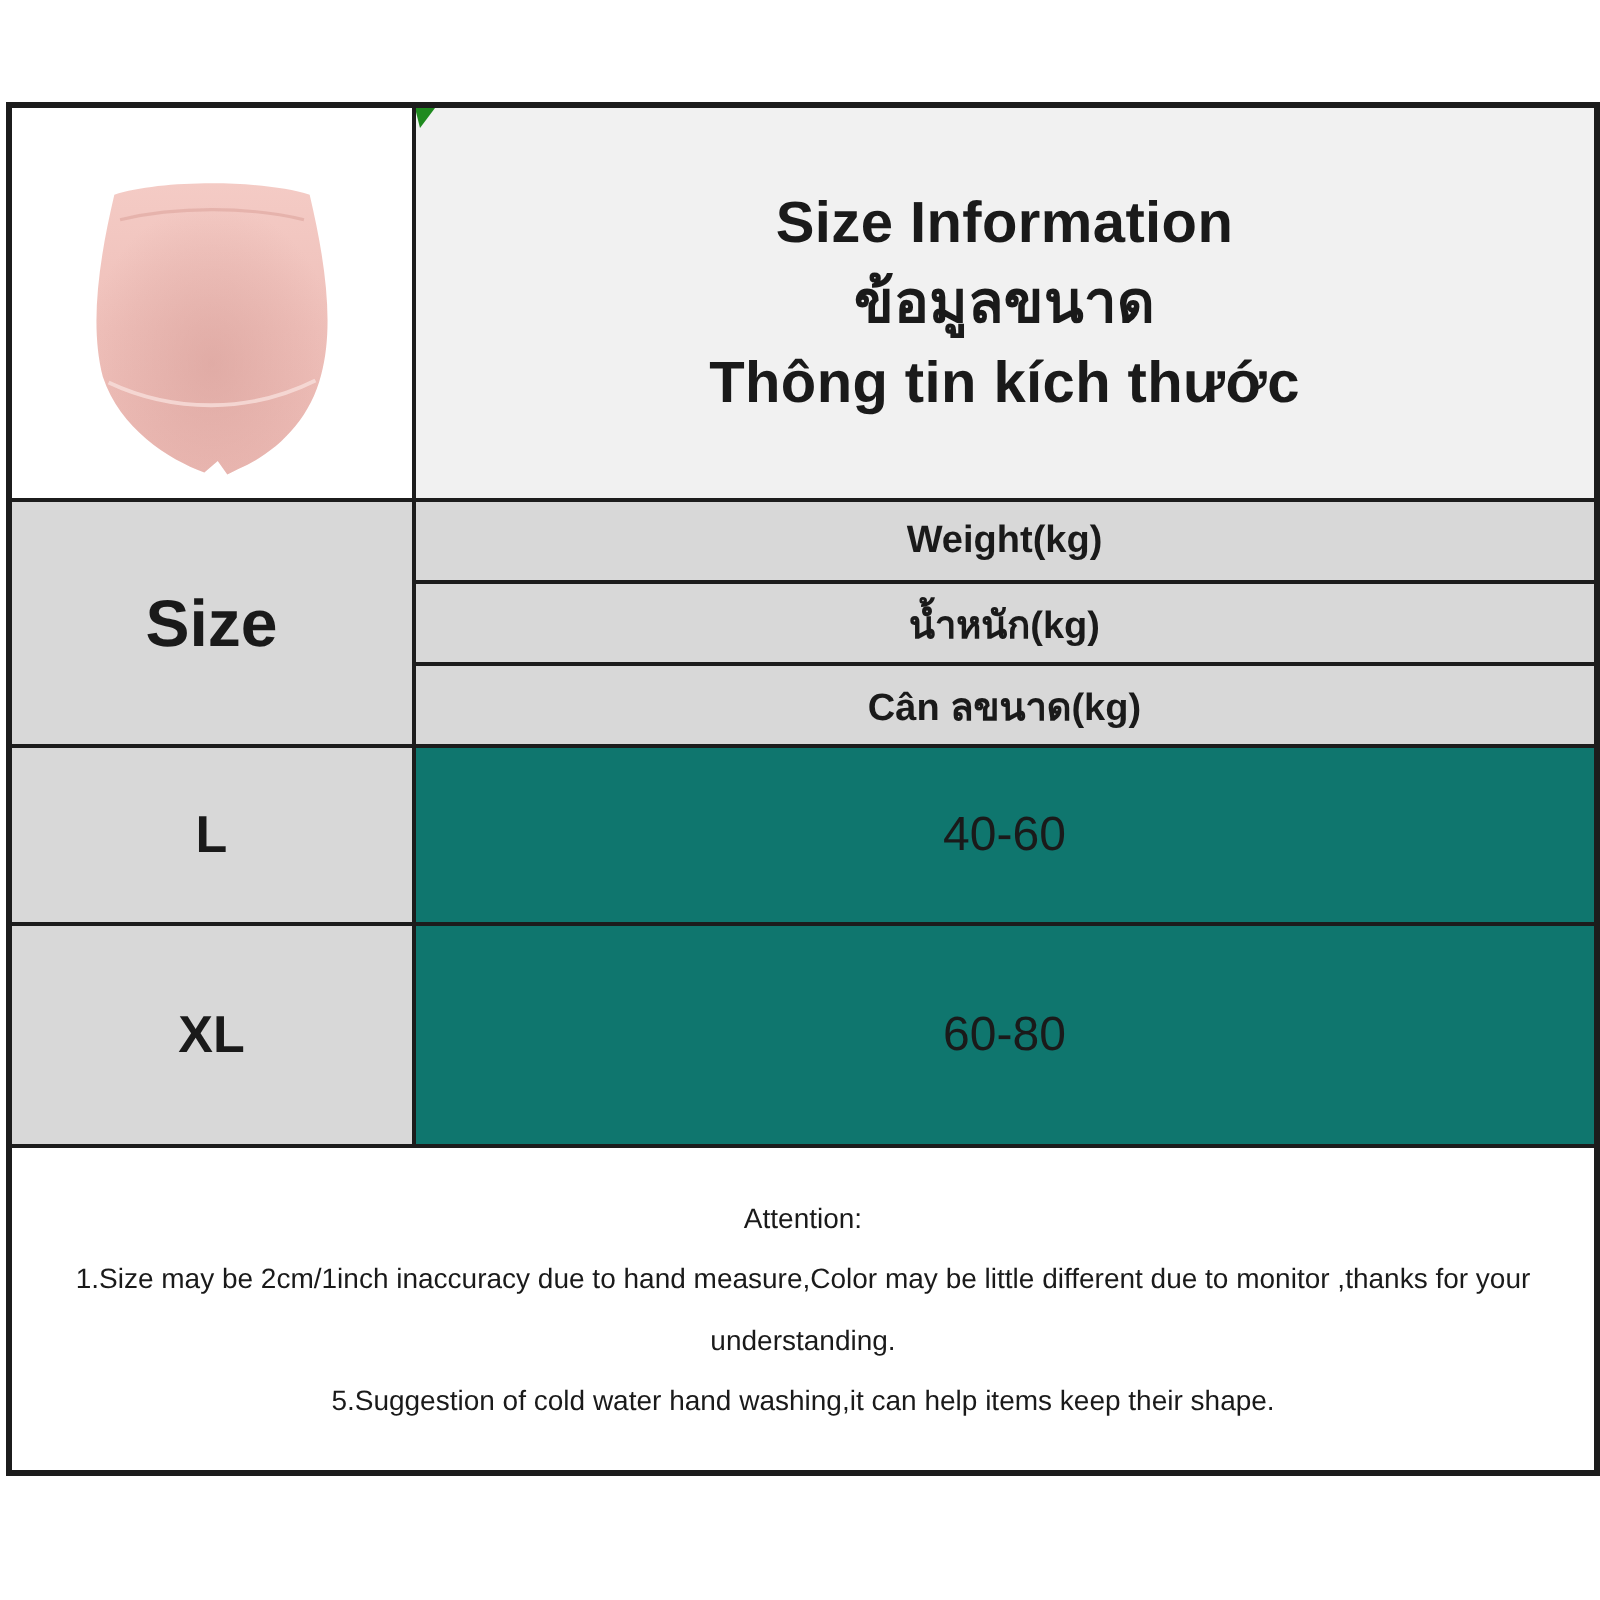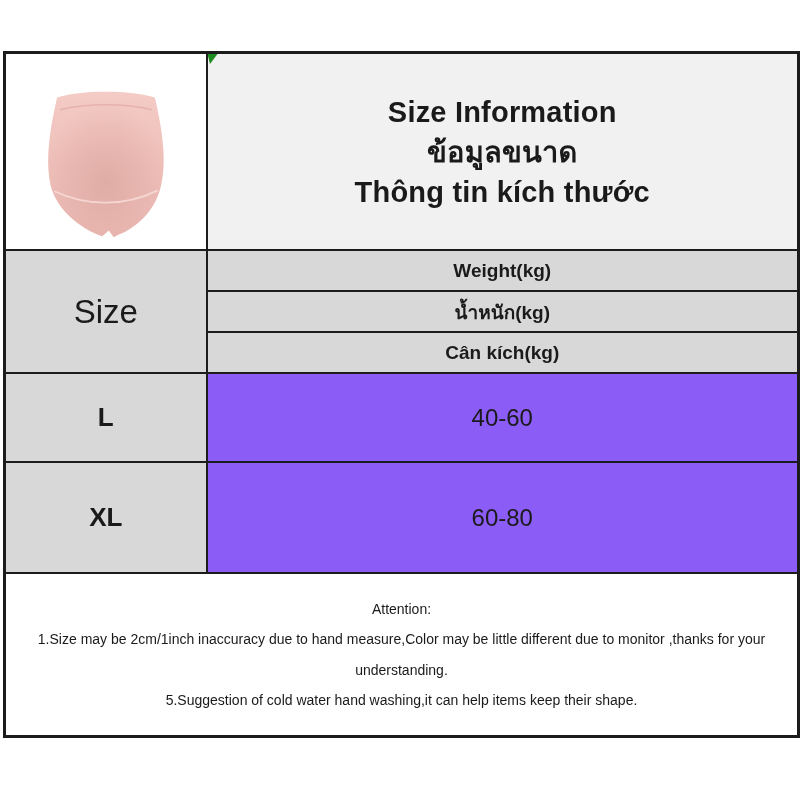--- a/index.html
+++ b/index.html
@@ -47,36 +47,36 @@
   }
   .corner-flag {
     position: absolute;
     top: 0; left: 0;
     width: 10px; height: 10px;
     background: #1f8a1f;
     clip-path: polygon(0 0, 100% 0, 25% 100%);
   }
   td.size-corner-cell {
     background: #d8d8d8;
-    font-weight: normal;
+    font-weight: bold;
     font-size: 33px;
   }
   td.weight-header-cell {
     background: #d8d8d8;
     font-weight: bold;
     font-size: 19px;
     height: 39px;
   }
   td.size-label-cell {
     background: #d8d8d8;
     font-weight: bold;
     font-size: 26px;
   }
   td.weight-value-cell {
-    background: #8b5cf6;
+    background: #0f766e;
     font-weight: normal;
     font-size: 24px;
   }
   tr.row-l  td { height: 87px; }
   tr.row-xl td { height: 109px; }
   td.attention-cell {
     background: #ffffff;
     height: 161px;
     text-align: left;
     vertical-align: top;
@@ -140,21 +140,21 @@
     </tr>
 
     <tr>
       <td class="size-corner-cell" rowspan="3">Size</td>
       <td class="weight-header-cell">Weight(kg)</td>
     </tr>
     <tr>
       <td class="weight-header-cell">น้ำหนัก(kg)</td>
     </tr>
     <tr>
-      <td class="weight-header-cell">Cân kích(kg)</td>
+      <td class="weight-header-cell">Cân ลขนาด(kg)</td>
     </tr>
 
     <tr class="row-l">
       <td class="size-label-cell">L</td>
       <td class="weight-value-cell">40-60</td>
     </tr>
     <tr class="row-xl">
       <td class="size-label-cell">XL</td>
       <td class="weight-value-cell">60-80</td>
     </tr>

